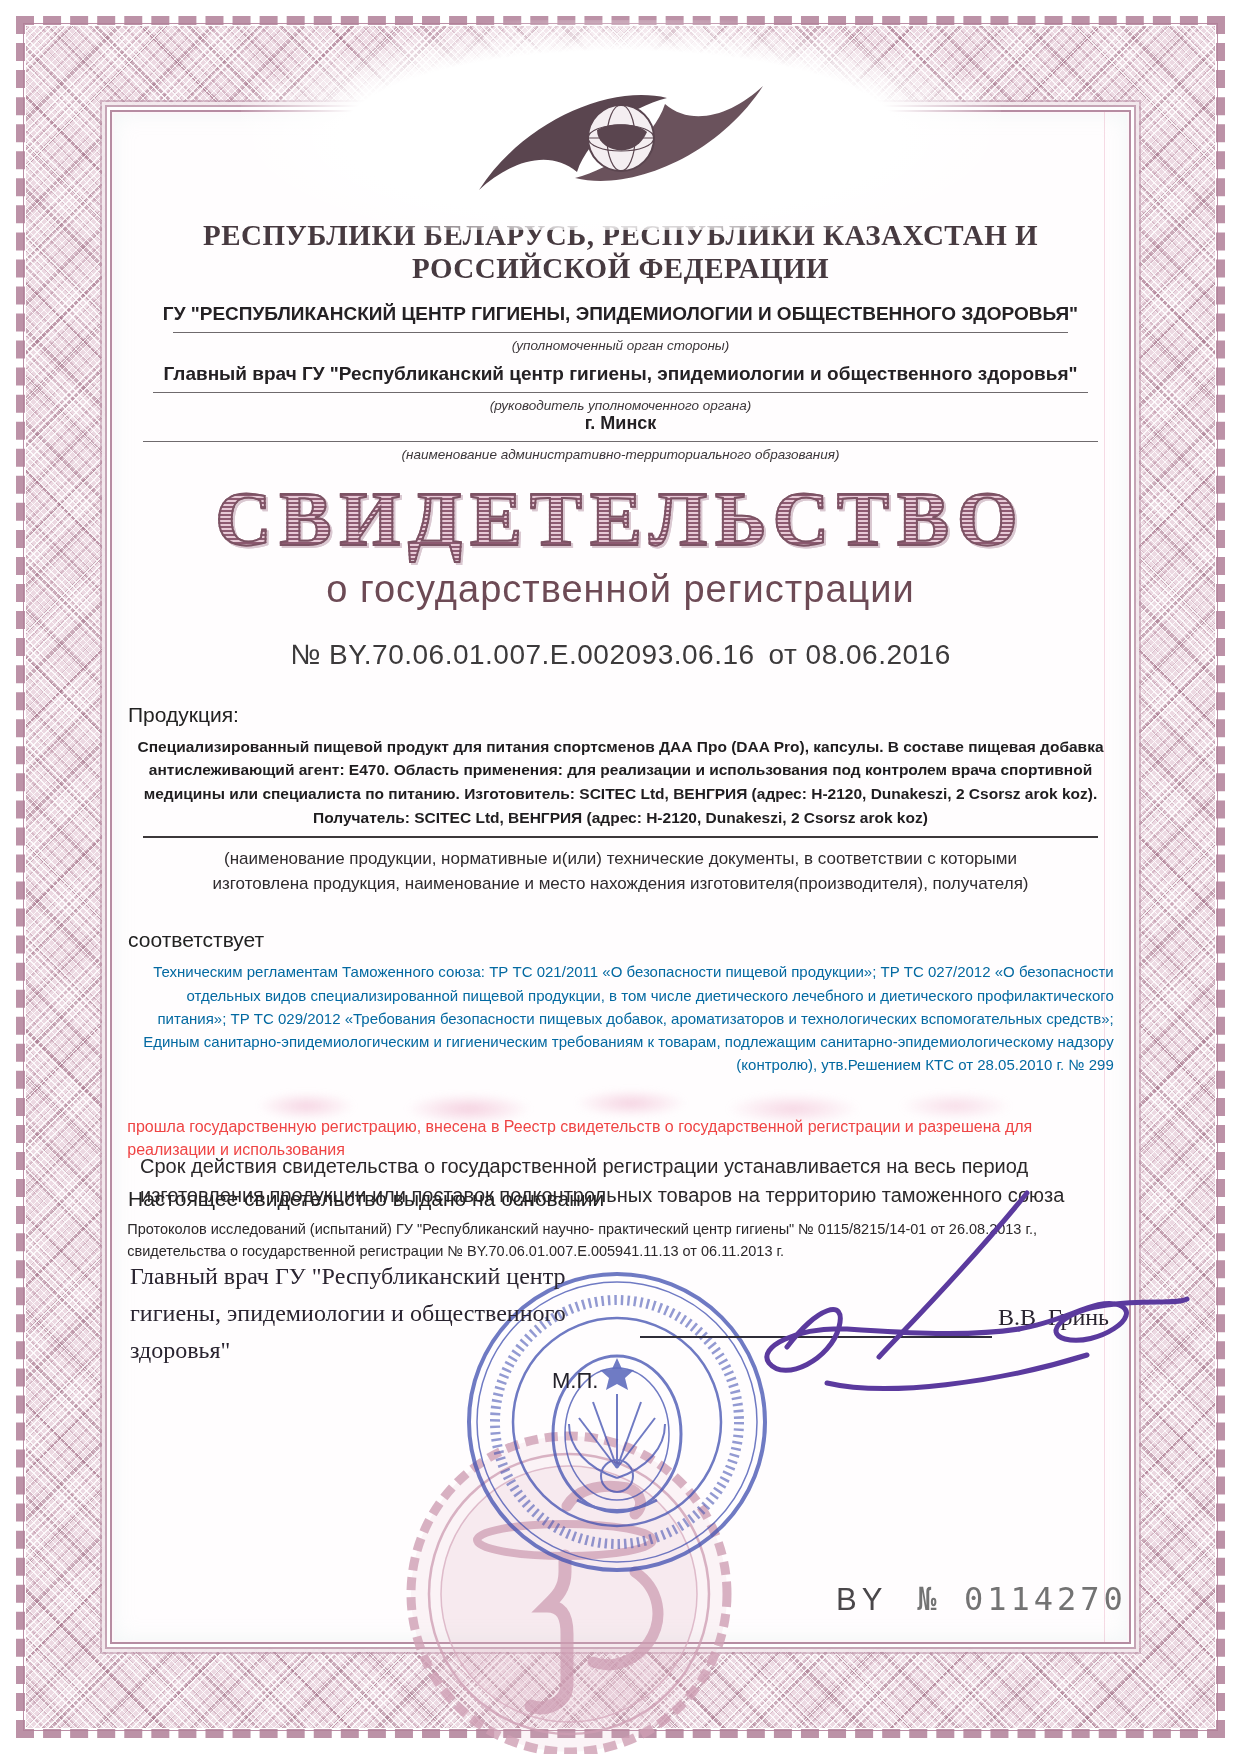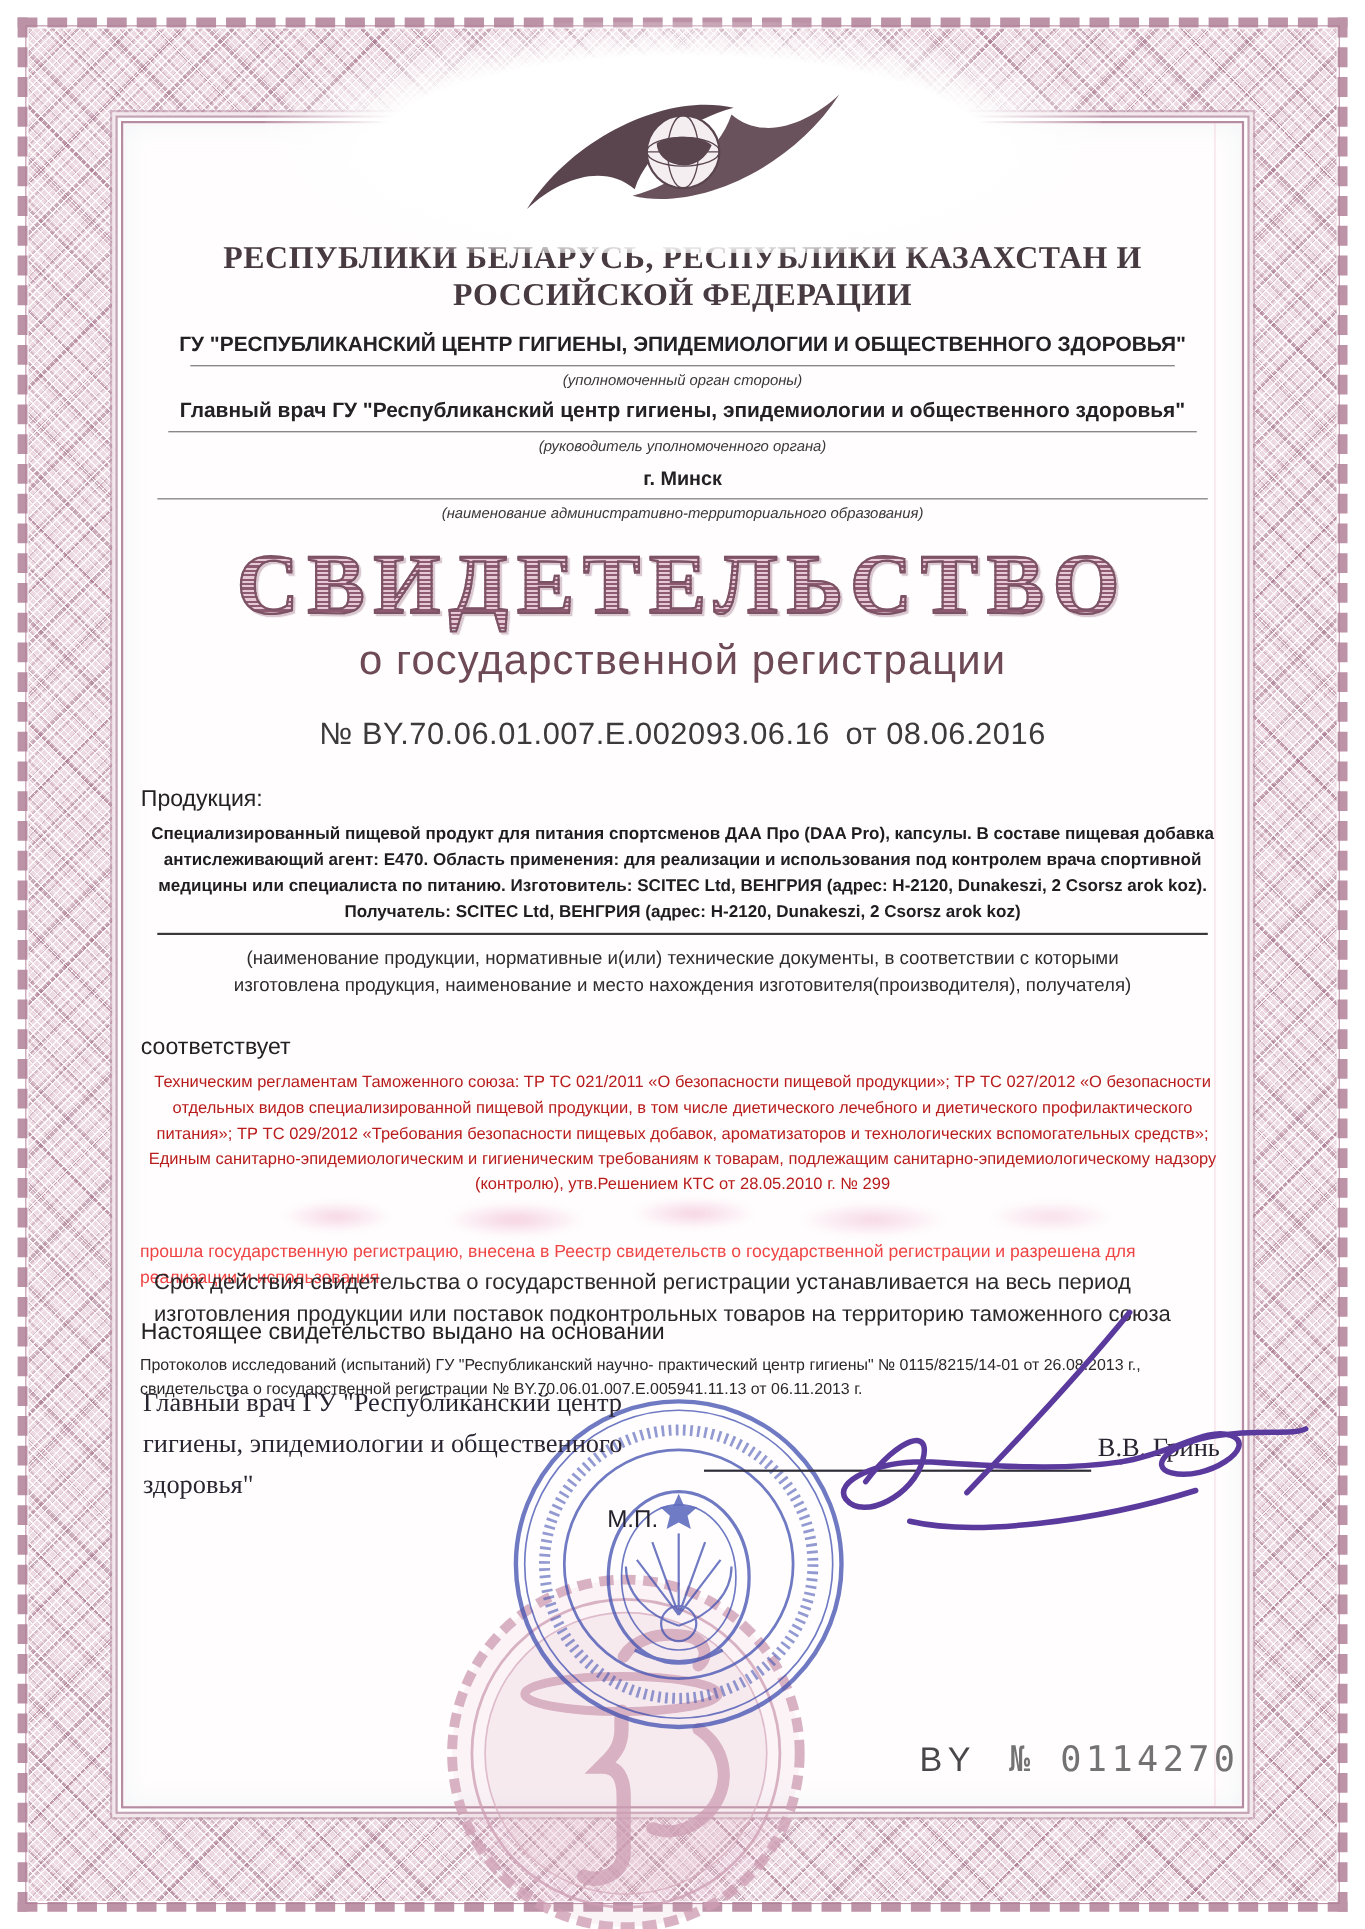--- a/index.html
+++ b/index.html
@@ -63,21 +63,21 @@
   .t-union {
     margin-top:66px; font-family:"Liberation Serif", serif; font-weight:400;
     font-size:27px; letter-spacing:2px; color:#473a40;
   }
   .t-states {
     margin-top:10px; font-family:"Liberation Serif", serif; font-weight:700;
     font-size:29px; letter-spacing:.5px; color:#473a40;
   }
   .t-authority { margin-top:18px; font-weight:700; font-size:19px; color:#242124; }
   .t-head     { margin-top:10px; font-weight:700; font-size:19px; color:#242124; }
-  .t-city     { margin-top:12px; font-weight:700; font-size:18px; color:#242124; }
+  .t-city     { font-weight:700; font-size:18px; color:#242124; }
 
   .rule { height:1px; background:#6f6a6d; margin:7px auto 0 auto; }
   .rule.w1 { width:88%; }
   .rule.w2 { width:92%; }
   .rule.w3 { width:94%; }
   .rule.bold { height:2px; background:#3c383a; }
 
   .caption {
     margin-top:5px; font-style:italic; font-size:13.5px; color:#3b3639;
   }
@@ -108,21 +108,21 @@
     margin:8px auto 0 auto; width:97%;
     font-weight:700; font-size:15.5px; line-height:1.52; color:#1f1d1f;
     text-align:center;
   }
   .product-caption {
     margin:9px auto 0 auto; width:86%;
     font-size:17px; line-height:1.45; color:#2f2b2e;
   }
   .conforms-text {
     margin:8px auto 0 auto; width:97%;
-    font-size:15px; line-height:1.55; color:#b91c1c; text-align:center;
+    font-size:15px; line-height:1.55; color:#0369a1; text-align:right;
   }
   .registered-text {
     margin:38px auto 0 auto; width:97%;
     font-size:16px; line-height:1.45; color:#ef4444; text-align:left;
   }
   .basis-label { margin-top:26px; }
   .basis-text {
     margin:8px auto 0 auto; width:97%;
     font-size:14.5px; line-height:1.5; color:#2b282a; text-align:left;
   }

